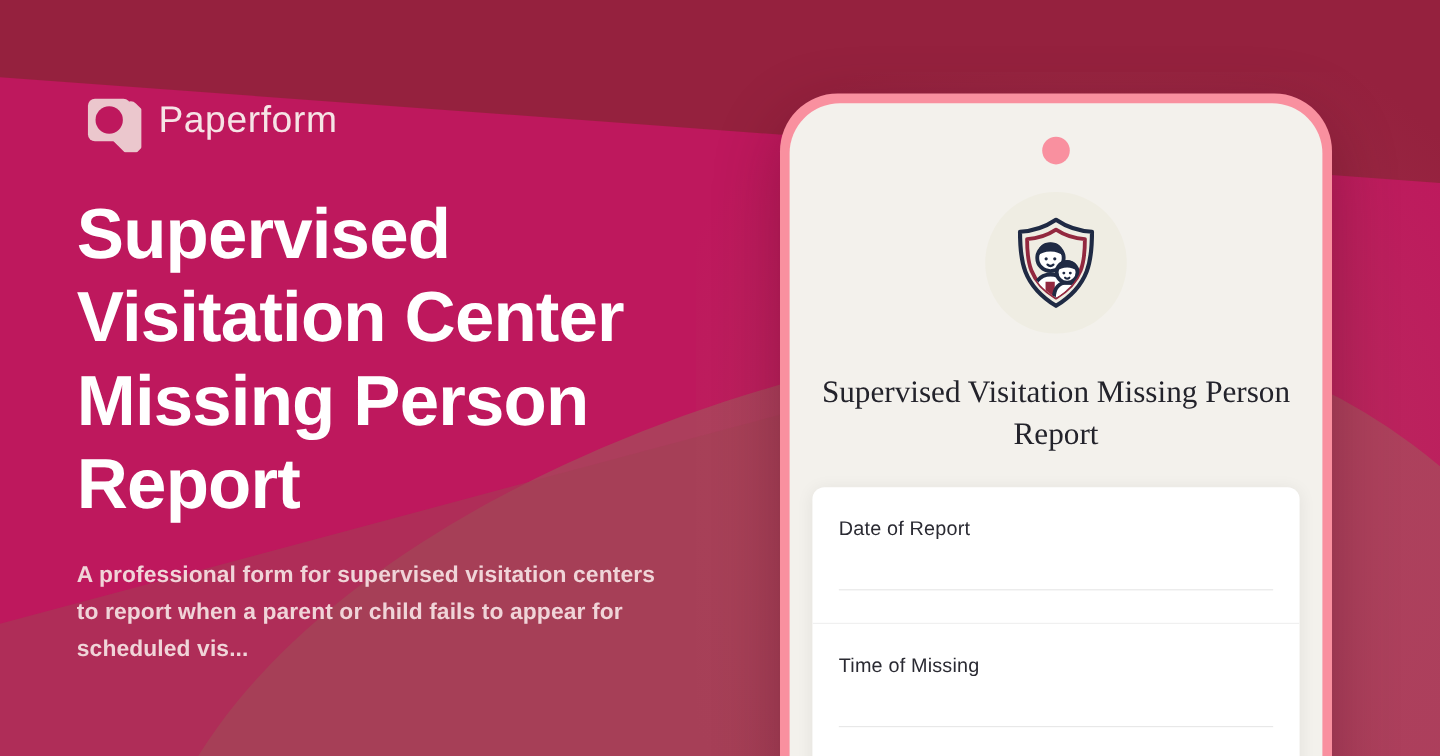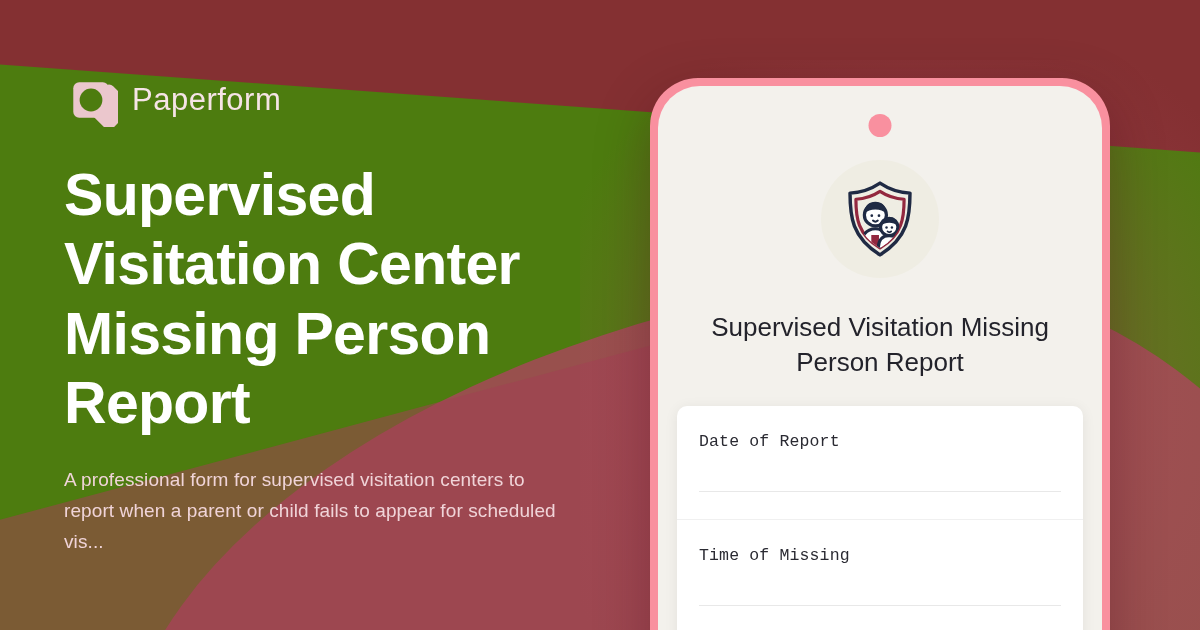--- a/index.html
+++ b/index.html
@@ -15,21 +15,21 @@
     background: #9B3044;
     position: relative;
   }
 
   
   #og-canvas {
     position: absolute;
     inset: 0;
     width: 1200px;
     height: 630px;
-    background: #4d7c0f;
+    background: #be185d;
     overflow: hidden;
   }
 
   .bg-layer { position: absolute; inset: 0; pointer-events: none; }
 
   
   .bg-band-top {
     position: absolute;
     left: -60px;
     top: -300px;
@@ -119,21 +119,21 @@
     color: #FFFFFF;
     letter-spacing: -.7px;
     max-width: 545px;
     margin-bottom: 26px;
   }
 
   .subline {
     font-size: 19px;
     line-height: 1.62;
     color: #F0D4D8;
-    font-weight: 400;
+    font-weight: 700;
     max-width: 500px;
     letter-spacing: .1px;
   }
 
   
   .phone {
     position: absolute;
     left: 650px;
     top: 78px;
     width: 460px;
@@ -180,21 +180,21 @@
   }
 
   .form-logo-wrap svg { width: 82px; height: 82px; display: block; }
 
   .form-title {
     position: absolute;
     left: 26px;
     right: 26px;
     top: 224px;
     text-align: center;
-    font-family: Liberation Sans, sans-serif;
+    font-family: Liberation Serif, serif;
     font-size: 26px;
     line-height: 1.33;
     color: #23232B;
     font-weight: 400;
   }
 
   .form-card {
     position: absolute;
     left: 19px;
     right: 19px;
@@ -210,21 +210,20 @@
     padding: 26px 22px 0 22px;
     height: 114px;
     border-bottom: 1px solid #F0F0F0;
   }
 
   .field-label {
     font-size: 16.5px;
     color: #2A2A32;
     letter-spacing: .15px;
     line-height: 1.2;
-    font-family: Liberation Mono, monospace;
   }
 
   .field-underline {
     margin-top: 39px;
     height: 1px;
     background: #E8E8E8;
   }
 </style>
 </head>
 <body>

